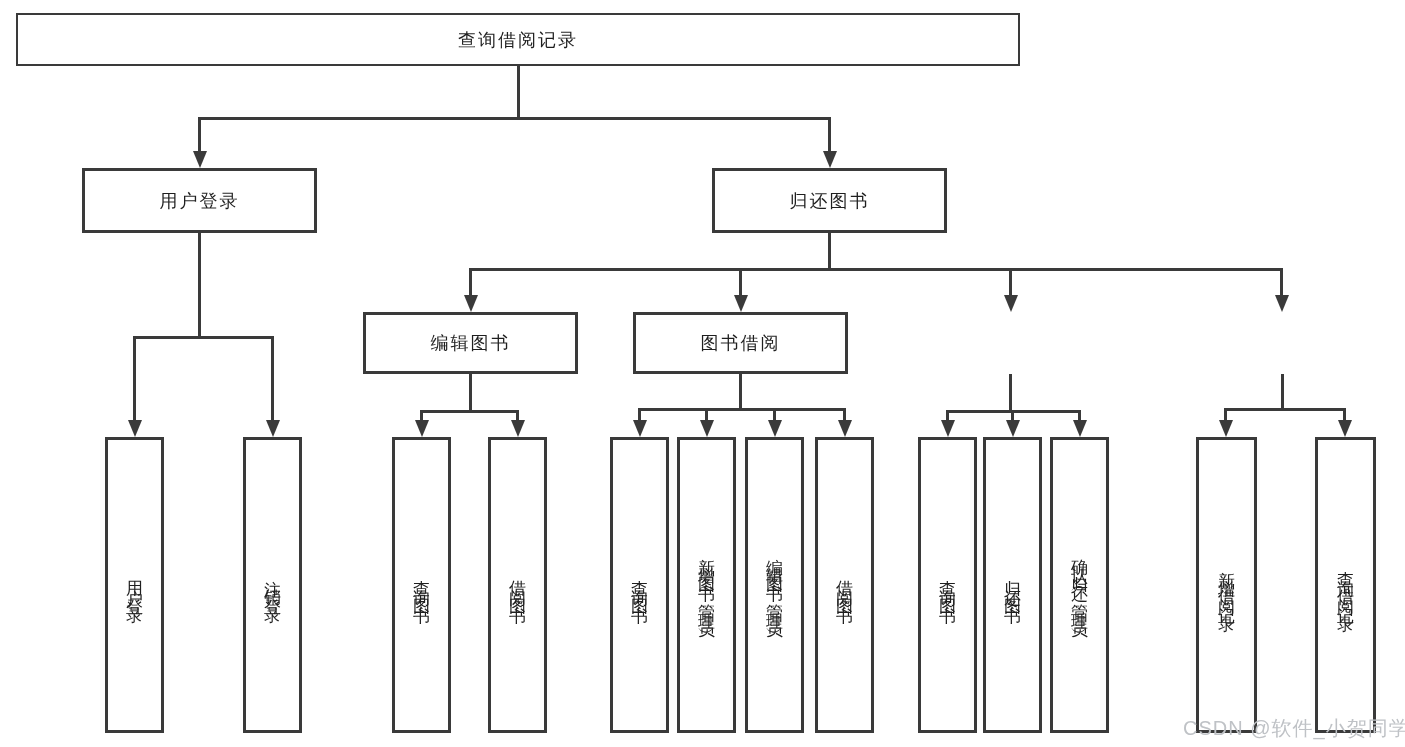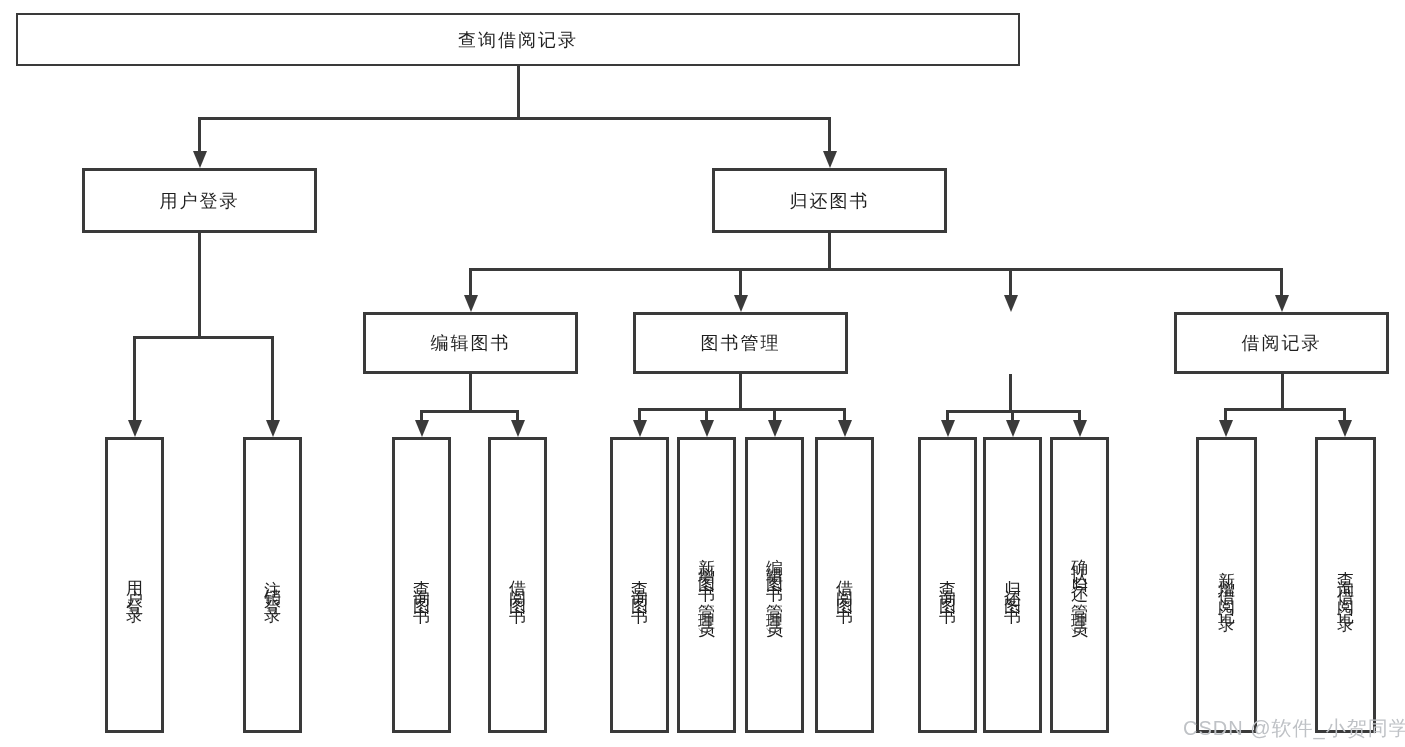--- a/index.html
+++ b/index.html
@@ -69,24 +69,21 @@
     <span>用户登录</span>
   </div>
   <div class="box h" style="left:712px;top:168px;width:235px;height:65px;">
     <span>归还图书</span>
   </div>
 
   <div class="box h" style="left:363px;top:312px;width:215px;height:62px;">
     <span>编辑图书</span>
   </div>
   <div class="box h" style="left:633px;top:312px;width:215px;height:62px;">
-    <span>图书管理</span>
-  </div>
-  <div class="box h" style="left:1174px;top:312px;width:215px;height:62px;">
-    <span>借阅记录</span>
+    <span>图书借阅</span>
   </div>
 
   <div class="box leaf" style="left:105px;top:437px;width:59px;height:296px;">
     <span>用户登录</span>
   </div>
   <div class="box leaf" style="left:243px;top:437px;width:59px;height:296px;">
     <span>注销登录</span>
   </div>
   <div class="box leaf" style="left:392px;top:437px;width:59px;height:296px;">
     <span>查询图书</span>

